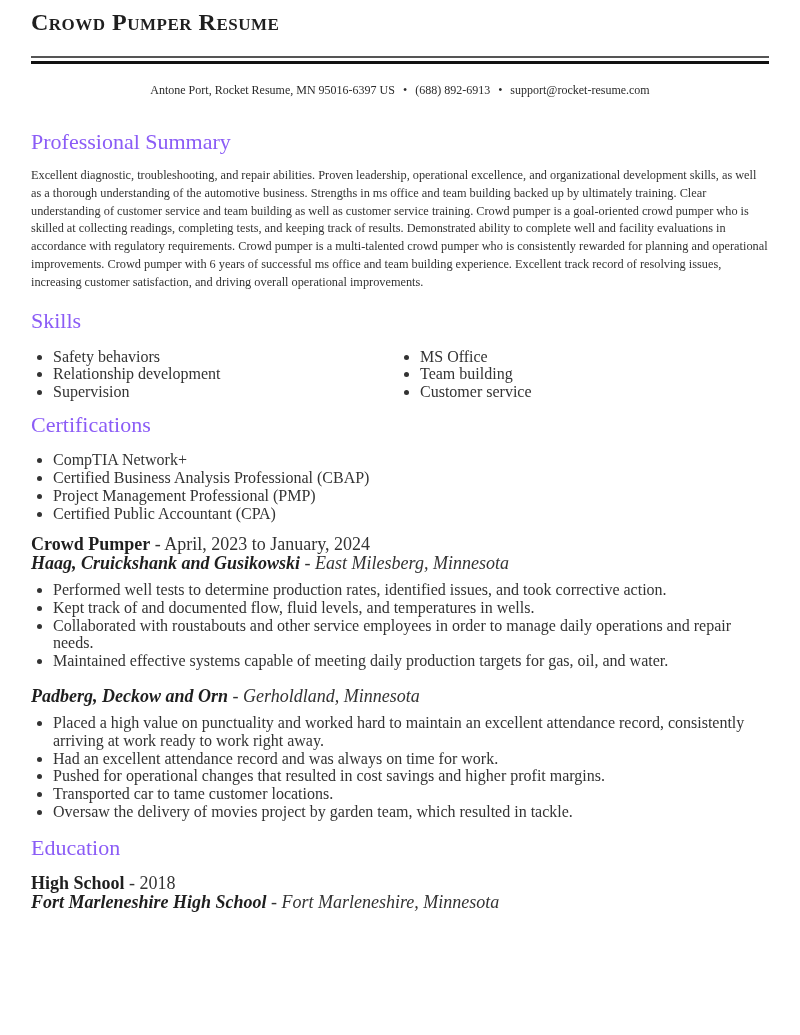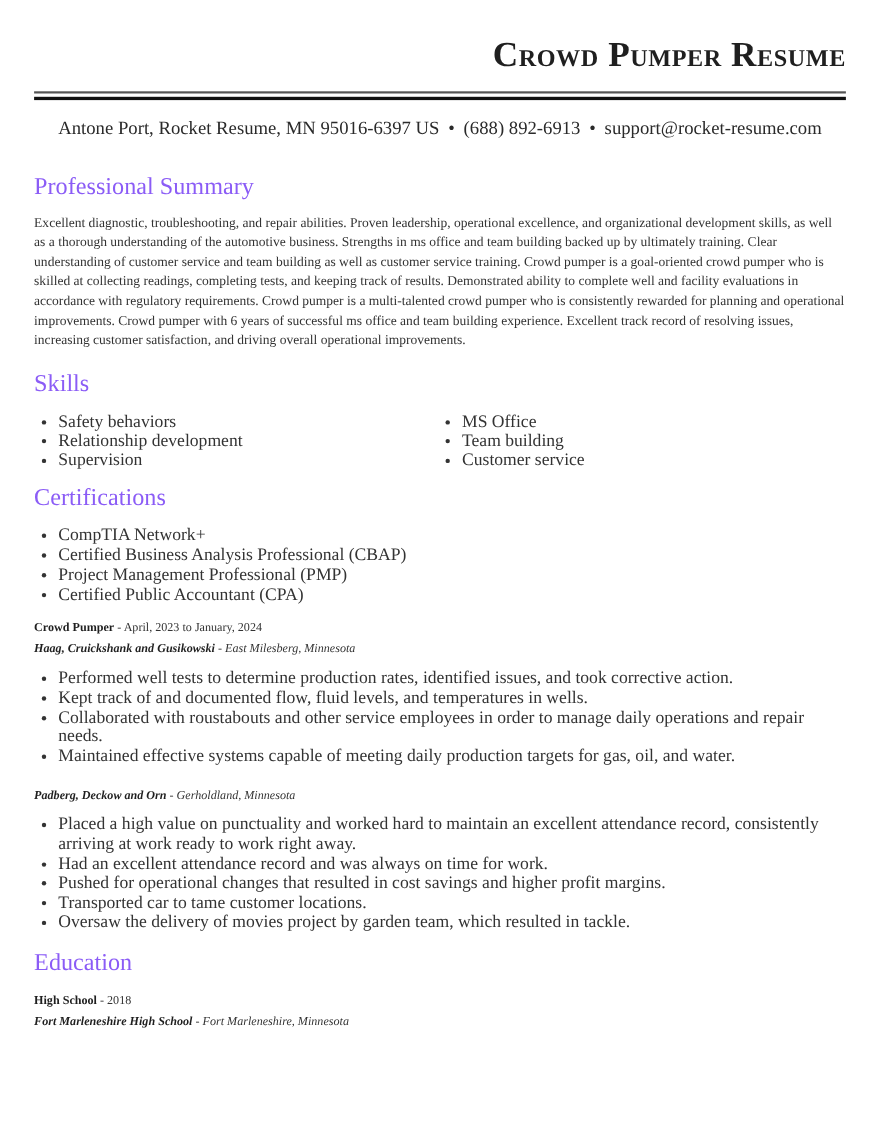--- a/index.html
+++ b/index.html
@@ -3,36 +3,35 @@
 <meta charset="utf-8">
 <style>
   html, body { margin: 0; padding: 0; background: #ffffff; }
   body {
     width: 800px; height: 1035px; overflow: hidden;
     font-family: "Liberation Serif", "DejaVu Serif", serif;
     color: #2a2a2a;
   }
   .page { position: relative; padding: 0 31px; }
   .title {
-    text-align: right;
-    font-size: 32px;
+    text-align: left;
+    font-size: 24px;
     font-weight: bold;
     font-variant: small-caps;
     letter-spacing: 0.5px;
     margin: 0;
-    padding-top: 27px;
     line-height: 44px;
     color: #1f1f1f;
   }
   .rule { margin-top: 12px; }
   .rule .r1 { height: 2px; background: #555; }
   .rule .r2 { height: 3px; background: #111; margin-top: 3px; }
   .contact {
     text-align: center;
-    font-size: 17px;
+    font-size: 12px;
     margin-top: 17px;
     line-height: 18px;
     color: #2a2a2a;
   }
   .contact .sep { margin: 0 8px; }
   h2 {
     font-weight: normal;
     font-size: 22px;
     margin: 0;
     line-height: 28px;
@@ -49,21 +48,21 @@
   ul { margin: 0; padding: 0 0 0 22px; }
   li { font-size: 16px; line-height: 17.8px; color: #333; }
   .skills { display: flex; margin-top: 13px; }
   .skills ul { flex: 1; }
   .skills ul.right { padding-left: 18px; }
   .cert-h { margin-top: 10px; }
   .certs { margin-top: 12px; }
   .certs li { line-height: 18px; }
   .work-h { margin-top: 9px; }
   .job { margin-top: 12px; }
-  .job-line { font-size: 11px; line-height: 19px; color: #333; }
+  .job-line { font-size: 18px; line-height: 19px; color: #333; }
   .job-line b { color: #1f1f1f; }
   .job-line i b { color: #1f1f1f; }
   .job ul { margin-top: 8px; }
   .job2 { margin-top: 17px; }
   .edu-h { margin-top: 13px; }
   .edu { margin-top: 12px; }
 </style>
 </head>
 <body>
 

